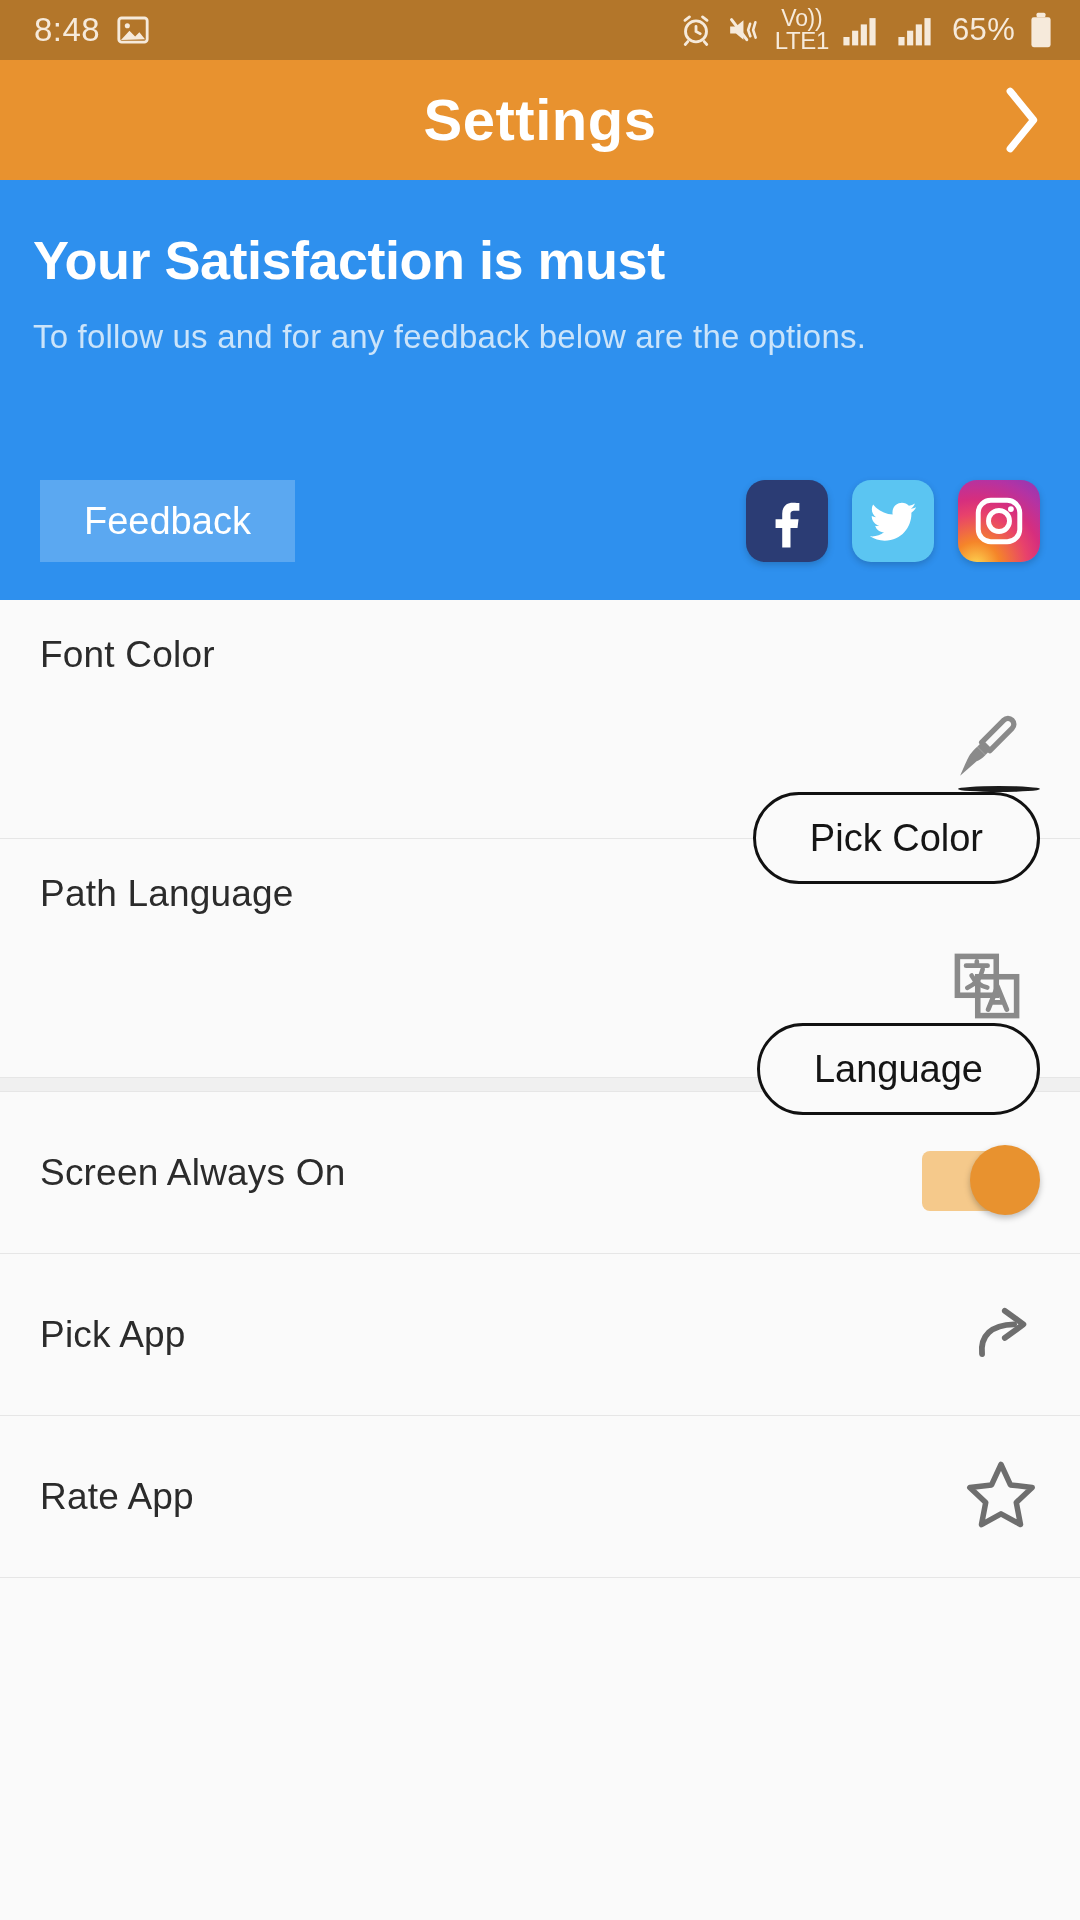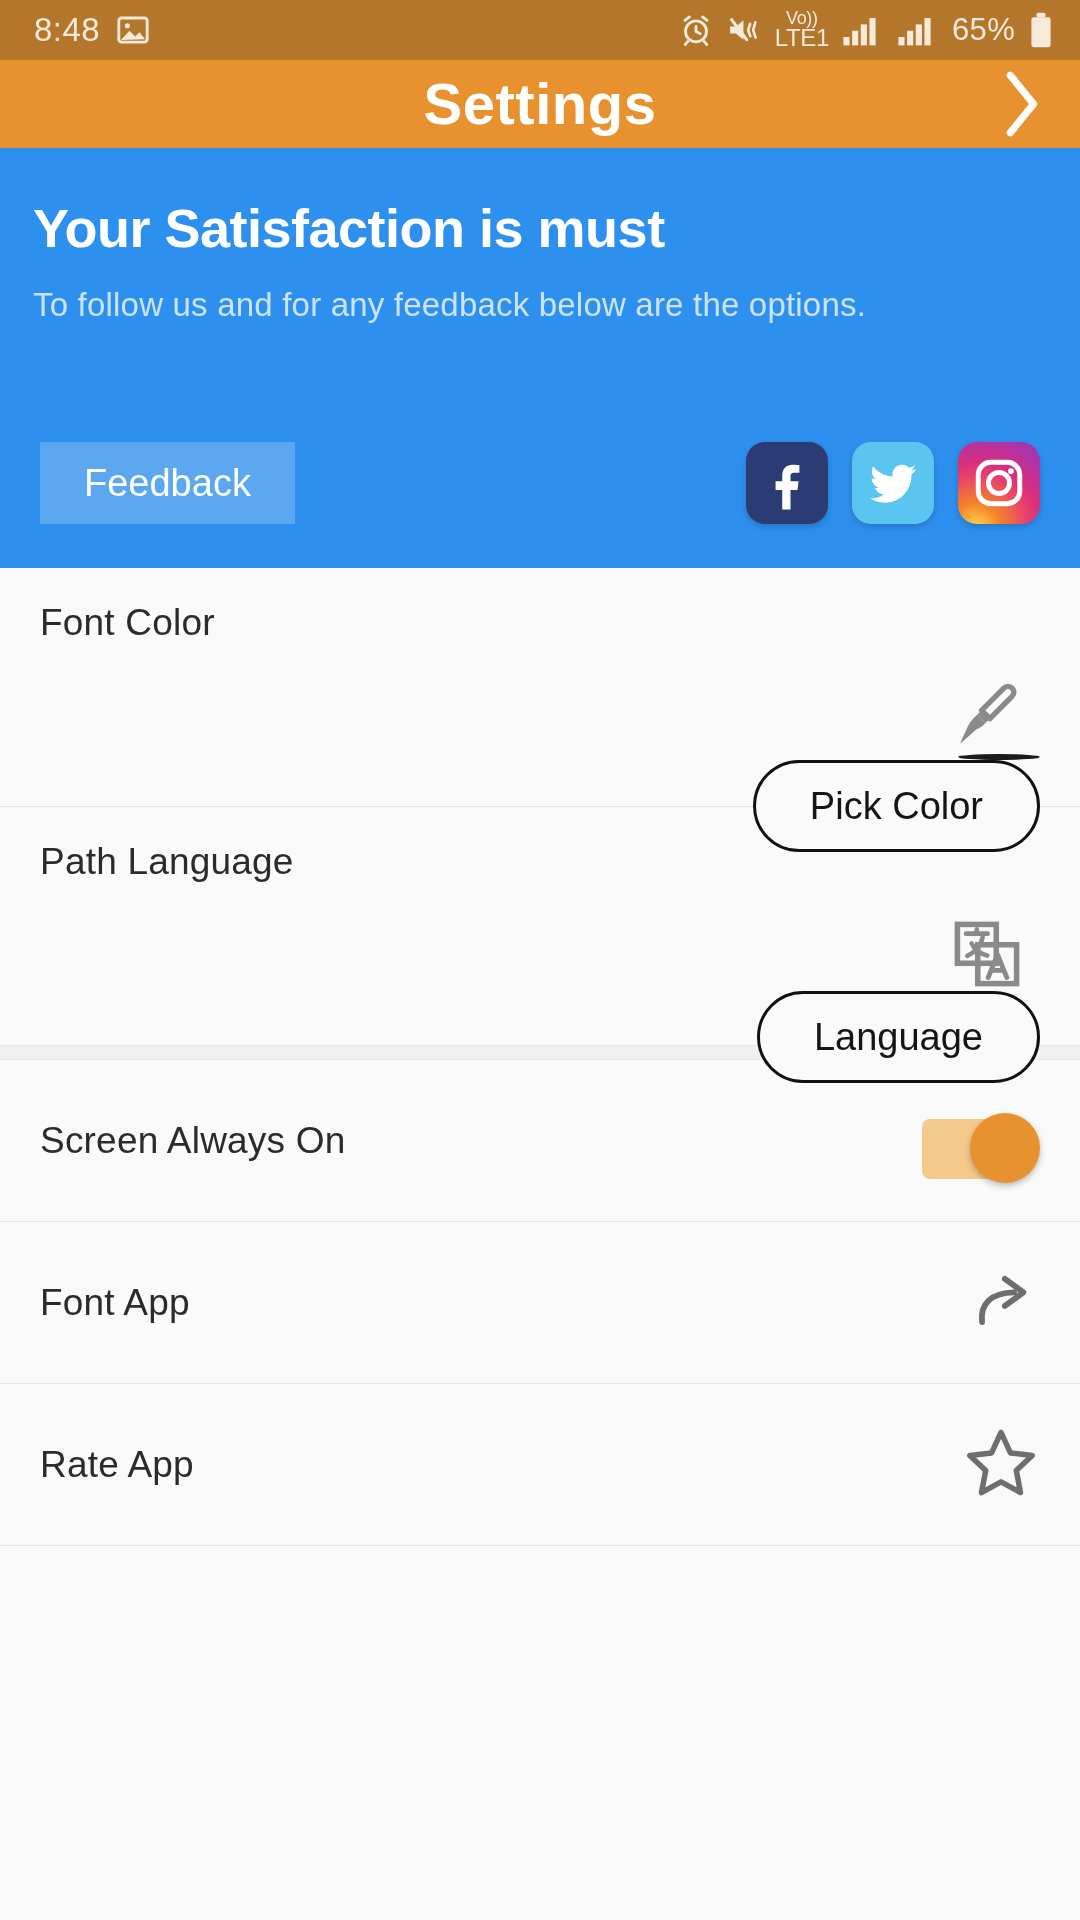--- a/index.html
+++ b/index.html
@@ -20,21 +20,21 @@
   }
   .sb-time{ font-size:33px; font-weight:400; letter-spacing:.5px; }
   .sb-left{ display:flex; align-items:center; gap:16px; }
   .sb-right{ margin-left:auto; display:flex; align-items:center; gap:13px; }
   .sb-battery-text{ font-size:31px; font-weight:400; letter-spacing:.3px; }
   .ico{ display:block; }
 
   
   .appbar{
     position:relative;
-    height:88px; width:100%;
+    height:120px; width:100%;
     background:#E8922F;
     display:flex; align-items:center; justify-content:center;
   }
   .appbar-title{
     color:#ffffff; font-size:58px; font-weight:700;
     letter-spacing:.5px; line-height:1;
   }
   .appbar-chevron{
     position:absolute; right:24px; top:50%; transform:translateY(-50%);
     width:70px; height:70px;
@@ -51,21 +51,21 @@
   .banner-title{
     color:#ffffff; font-size:54px; font-weight:700;
     line-height:1.05; letter-spacing:-.5px;
   }
   .banner-sub{
     margin-top:26px;
     color:#CBE4FA; font-size:33px; font-weight:400;
     line-height:1.32; letter-spacing:.2px;
   }
   .banner-actions{
-    position:absolute; left:40px; right:40px; bottom:44px;
+    position:absolute; left:40px; right:40px; bottom:38px;
     display:flex; align-items:center;
   }
   .feedback-btn{
     background:rgba(255,255,255,0.22);
     color:#ffffff; font-size:38px; font-weight:400;
     padding:22px 44px; border:none; line-height:1;
     font-family:"Liberation Sans", sans-serif;
     cursor:pointer;
   }
   .socials{ margin-left:auto; display:flex; align-items:center; gap:24px; }
@@ -170,21 +170,21 @@
     <span>
       <svg class="ico" width="36" height="34" viewBox="0 0 26 24">
         <path d="M3 9.5 L7.2 9.5 L12.6 5 L12.6 19 L7.2 14.5 L3 14.5 Z" fill="#F6EADB"></path>
         <path d="M4 4.5 L15 19" stroke="#F6EADB" stroke-width="2.2" stroke-linecap="round"></path>
         <path d="M17.4 7.5 L16 12 L17.6 16.5" fill="none" stroke="#F6EADB" stroke-width="1.9" stroke-linecap="round" stroke-linejoin="round"></path>
         <path d="M21.2 6.5 L19.6 12 L21.4 17.5" fill="none" stroke="#F6EADB" stroke-width="1.9" stroke-linecap="round" stroke-linejoin="round"></path>
       </svg>
     </span>
 
     <span style="display:flex;flex-direction:column;align-items:center;line-height:.95;">
-      <span style="font-size:18px;letter-spacing:-.3px;">Vo))</span>
+      <span style="font-size:23px;letter-spacing:-.3px;">Vo))</span>
       <span style="font-size:24px;letter-spacing:-.3px;">LTE1</span>
     </span>
 
     <span>
       <svg class="ico" width="42" height="34" viewBox="0 0 30 24">
         <rect x="1" y="17" width="4.4" height="6" fill="#F6EADB"></rect>
         <rect x="7.2" y="12.5" width="4.4" height="10.5" fill="#F6EADB"></rect>
         <rect x="13.4" y="8" width="4.4" height="15" fill="#F6EADB"></rect>
         <rect x="19.6" y="3.5" width="4.4" height="19.5" fill="#F6EADB"></rect>
       </svg>
@@ -290,21 +290,21 @@
     <div class="row-label">Screen Always On</div>
     <div class="row-right">
       <div class="toggle">
         <div class="toggle-track"></div>
         <div class="toggle-thumb"></div>
       </div>
     </div>
   </div>
 
   <div class="row row-simple">
-    <div class="row-label">Font App</div>
+    <div class="row-label">Pick App</div>
     <div class="row-right">
       <span>
         <svg width="74" height="74" viewBox="0 0 24 24">
           <path d="M5.2 18.8 C4.6 12.8 8.2 9.4 15.6 9.2" fill="none" stroke="#6E6E6E" stroke-width="1.9" stroke-linecap="round"></path>
           <path d="M12.6 4.8 L18.6 9.2 L12.6 13.6" fill="none" stroke="#6E6E6E" stroke-width="1.9" stroke-linecap="round" stroke-linejoin="round"></path>
         </svg>
       </span>
     </div>
   </div>
 

